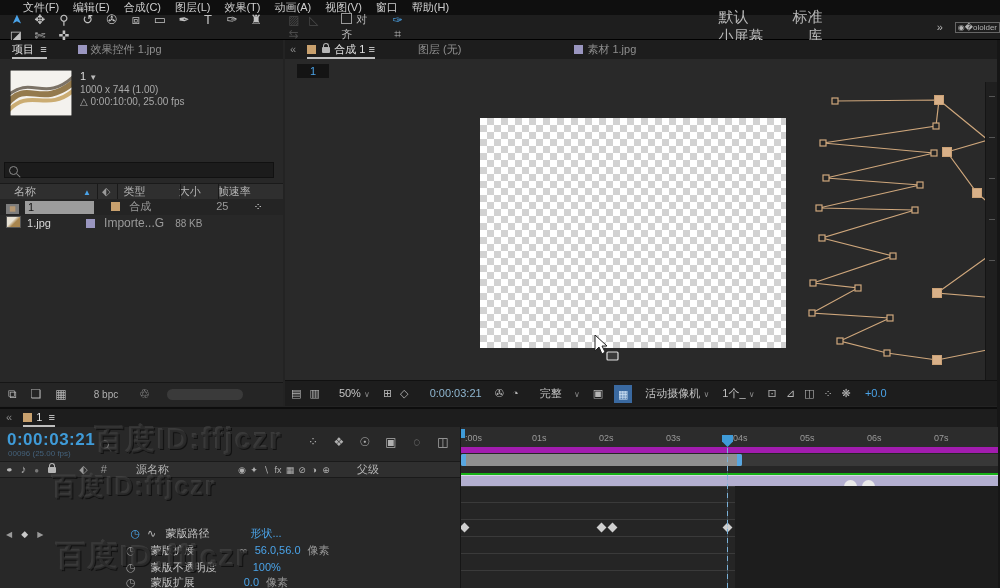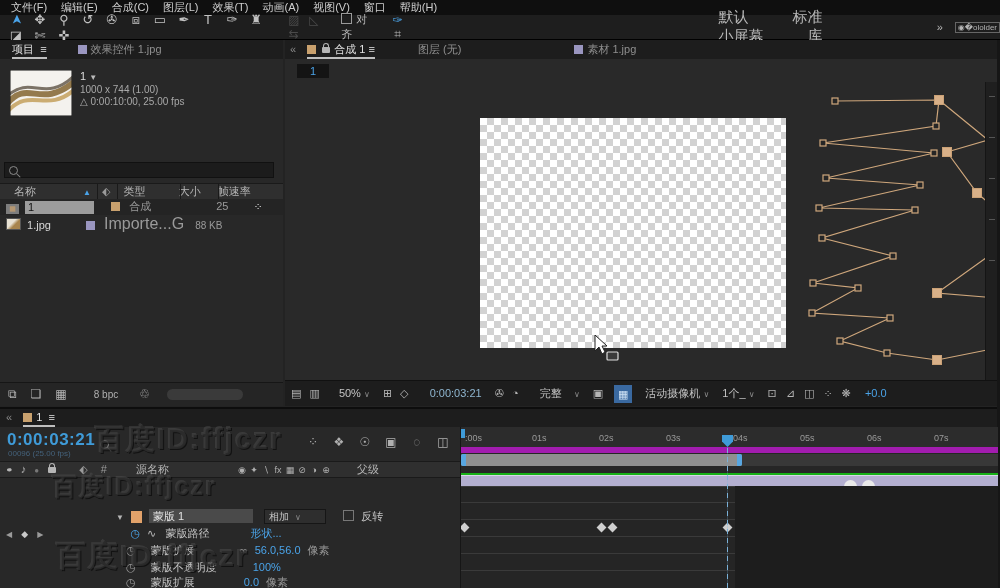--- a/index.html
+++ b/index.html
@@ -1,20 +1,20 @@
 <!DOCTYPE html>
 <html><head>
 <meta charset="utf-8">
 <style>
   html,body{margin:0;padding:0;background:#000;}
   #app{position:relative;width:1000px;height:588px;background:#232323;overflow:hidden;
        font-family:"Liberation Sans","DejaVu Sans",sans-serif;font-size:11px;color:#c8c8c8;}
   .abs{position:absolute;}
   
-  .menubar{left:0;top:0;width:1000px;height:15px;background:#0f0f0f;display:flex;align-items:center;padding-left:4px;box-sizing:border-box;}
+  .menubar{left:0;top:0;width:1000px;height:15px;background:#0f0f0f;display:flex;align-items:center;padding-left:16px;box-sizing:border-box;}
   .menubar span{padding:0 7px;color:#cfcfcf;font-size:11px;line-height:15px;}
   .toolbar{left:0;top:15px;width:1000px;height:25px;background:#1e1e1e;border-bottom:1px solid #000;display:flex;align-items:center;box-sizing:border-box;}
   .tools span{display:inline-block;width:24px;text-align:center;color:#c2c2c2;font-size:13px;cursor:default;}
   .tools .t-sel{color:#4aa3e8;transform:rotate(-90deg);}
   .dtools span{display:inline-block;width:20px;text-align:center;color:#4a4a4a;font-size:12px;}
   .xtools span{display:inline-block;width:22px;text-align:center;color:#b5b5b5;font-size:12px;}
   .xtools .t-blue{color:#4aa3e8;}
   .wspaces span{display:inline-block;padding:0 22px;color:#b8b8b8;font-size:15px;}
   .chk{display:inline-block;width:9px;height:9px;border:1px solid #9a9a9a;vertical-align:-1px;margin-right:4px;}
   
@@ -117,21 +117,21 @@
       <span class="sq sq-tan" style="margin-left:14px;"></span>
       <span style="color:#9a9a9a;margin-left:2px;">合成</span>
       <span style="color:#9a9a9a;margin-left:62px;">25</span>
       <span style="color:#dcdcdc;margin-left:22px;">⁘</span>
     </div>
 
     <div class="abs" style="left:0;top:176px;width:283px;height:16px;line-height:15px;">
       <span style="margin-left:6px;display:inline-block;width:13px;height:10px;background:linear-gradient(135deg,#e8e2d4 40%,#a8854e 60%);vertical-align:-1px;border:1px solid #555;"></span>
       <span style="color:#d8d8d8;margin-left:3px;">1.jpg</span>
       <span class="sq sq-lav" style="margin-left:32px;"></span>
-      <span style="color:#9a9a9a;margin-left:2px;font-size:16px;">Importe...G</span>
+      <span style="color:#9a9a9a;margin-left:2px;font-size:12px;">Importe...G</span>
       <span style="color:#9a9a9a;margin-left:8px;font-size:10px;">88 KB</span>
     </div>
 
     <div class="abs" style="left:0;top:342px;width:283px;height:23px;background:#252525;border-top:1px solid #161616;line-height:22px;">
       <span style="margin-left:8px;letter-spacing:14px;color:#b5b5b5;font-size:12px;"><span class="">⧉</span><span class="">❏</span><span class="">▦</span></span>
       <span style="color:#b0b0b0;margin-left:10px;font-size:10px;">8 bpc</span>
       <span style="color:#b5b5b5;margin-left:18px;font-size:12px;">♲</span>
       <span style="display:inline-block;width:76px;height:11px;background:#3a3a3a;border-radius:6px;margin-left:14px;vertical-align:-2px;"></span>
     </div>
   </div>
@@ -230,28 +230,20 @@
       <span class="lock" style="margin-left:6px;"></span>
       <span style="color:#9a9a9a;margin-left:16px;">⬖</span>
       <span style="color:#9a9a9a;margin-left:10px;">#</span>
       <span style="color:#b5b5b5;margin-left:26px;">源名称</span>
       <span class="sw-icons" style="margin-left:64px;"><span class="">◉</span><span class="">✦</span><span class="">∖</span><span class="">fx</span><span class="">▦</span><span class="">⊘</span><span class="">◑</span><span class="">⊕</span></span>
       <span style="color:#b5b5b5;margin-left:22px;margin-top:26px;">父级</span>
     </div>
 
 
 
-    <div class="abs" style="left:0;top:99px;width:460px;height:17px;line-height:16px;">
-      <span style="color:#b5b5b5;margin-left:116px;font-size:8px;">▼</span>
-      <span class="sq sq-orange" style="margin-left:4px;width:11px;height:12px;vertical-align:-3px;"></span>
-      <span style="display:inline-block;width:100px;background:#4a4a4a;color:#e3e3e3;padding-left:4px;height:14px;line-height:14px;">蒙版 1</span>
-      <span class="dd" style="margin-left:8px;width:52px;"><span>相加</span><span class="car">∨</span></span>
-      <span class="chk" style="margin-left:14px;border-color:#777;"></span>
-      <span style="color:#c3c3c3;">反转</span>
-    </div>
 
     <div class="abs" style="left:0;top:116px;width:460px;height:17px;line-height:16px;">
       <span style="color:#9a9a9a;margin-left:6px;font-size:8px;">◀</span>
       <span style="color:#c9c9c9;margin-left:6px;font-size:9px;">◆</span>
       <span style="color:#9a9a9a;margin-left:6px;font-size:8px;">▶</span>
       <span class="stopwatch on" style="margin-left:84px;">◷</span>
       <span style="color:#b5b5b5;margin-left:4px;">∿</span>
       <span class="row-label" style="margin-left:6px;">蒙版路径</span>
       <span class="blue-val" style="margin-left:38px;">形状...</span>
     </div>

